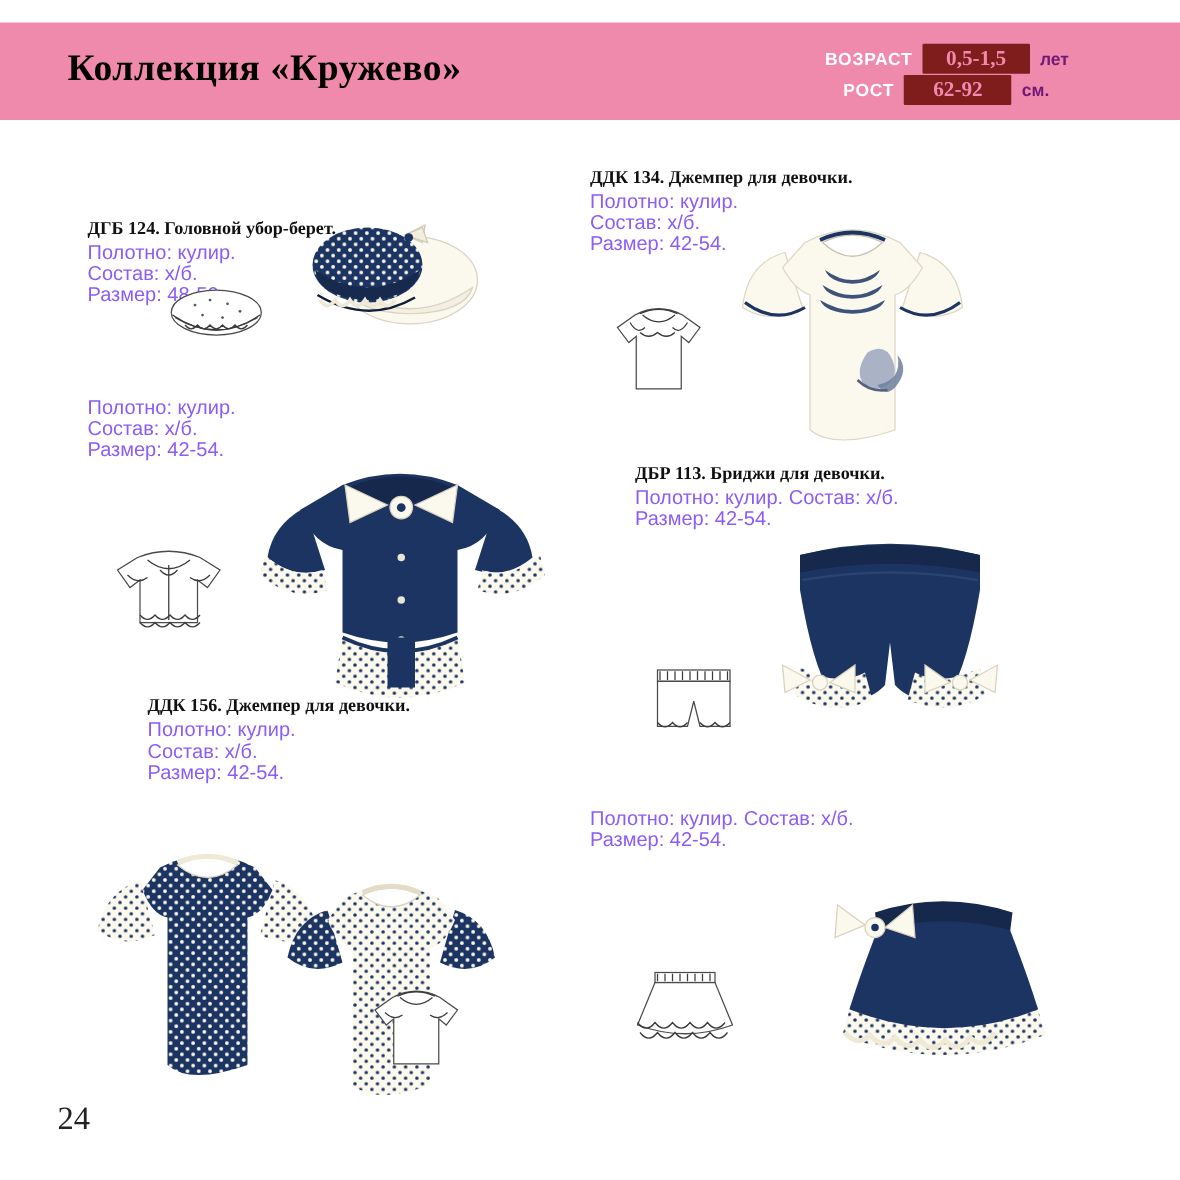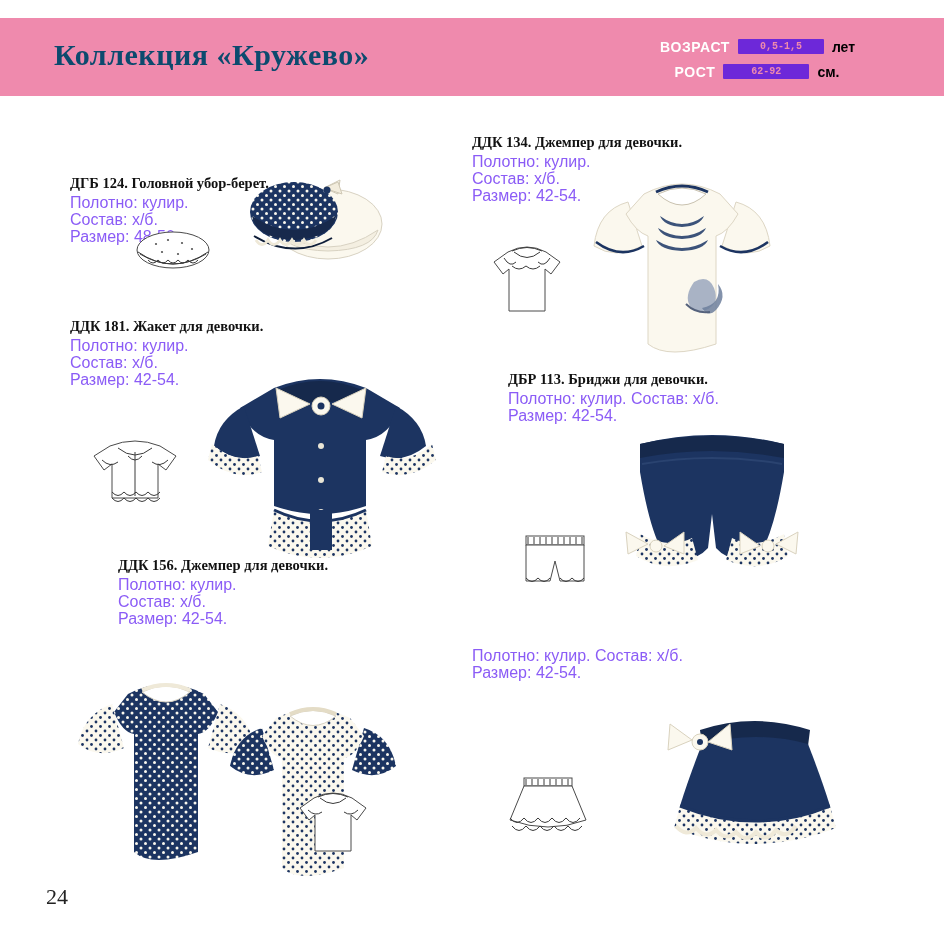--- a/index.html
+++ b/index.html
@@ -31,21 +31,21 @@
     height: 78px;
     background: #ef8aad;
   }
   .header-title {
     position: absolute;
     left: 54px;
     top: 20px;
     font-family: "Liberation Serif", serif;
     font-weight: bold;
     font-size: 30px;
-    color: #0c4a6e;
+    color: #000000;
     letter-spacing: 0.5px;
     white-space: nowrap;
     text-align: center;
   }
   .spec {
     position: absolute;
     right: 46px;
     top: 16px;
     width: 270px;
     height: 52px;
@@ -61,33 +61,33 @@
     font-family: "Liberation Sans", sans-serif;
     font-weight: bold;
     font-size: 14px;
     color: #ffffff;
     letter-spacing: 0.6px;
   }
   .spec-value {
     display: inline-block;
     min-width: 74px;
     text-align: center;
-    background: #6d28d9;
+    background: #7f1d1d;
     color: #ef8aad;
-    font-family: Liberation Mono, monospace;
-    font-weight: bold;
-    font-size: 10px;
+    font-family: Liberation Serif, serif;
+    font-weight: bold;
+    font-size: 17px;
     padding: 2px 6px;
     border-radius: 1px;
   }
   .spec-unit {
     font-family: "Liberation Sans", sans-serif;
     font-weight: bold;
     font-size: 14px;
-    color: #000000;
+    color: #701a75;
     width: 34px;
     text-align: left;
   }
 
   
   .content {
     position: absolute;
     left: 0;
     top: 96px;
     width: 944px;
@@ -110,21 +110,21 @@
     color: #8b5cf6;
     line-height: 17px;
     white-space: nowrap;
   }
 
   .page-number {
     position: absolute;
     left: 46px;
     bottom: 34px;
     font-family: "Liberation Serif", serif;
-    font-size: 22px;
+    font-size: 26px;
     color: #222222;
   }
 
   
   .art {
     position: absolute;
   }
   .line { fill: none; stroke: #3a3a3a; stroke-width: 1; }
   .thin { fill: #ffffff; stroke: #4a4a4a; stroke-width: 1; }
 </style>
@@ -194,21 +194,20 @@
       <path d="M22 84 q40 24 78 2" fill="none" stroke="#0f1e39" stroke-width="2"></path>
 
       <path d="M24 88 q6 9 12 0 q6 9 12 0 q6 9 12 0 q6 9 12 0 q6 9 12 0" fill="none" stroke="#efe9d8" stroke-width="3"></path>
 
       <path d="M92 36 l16 -8 l-2 14 z" fill="#fbf8ee" stroke="#cfc8b5" stroke-width="1"></path>
       <path d="M92 36 l18 6 l-4 -12 z" fill="#f3eddd" stroke="#cfc8b5" stroke-width="1"></path>
       <circle cx="95" cy="38" r="3.5" fill="#1c3461"></circle>
     </svg>
 
     <div class="item" style="left:70px; top:222px; width:340px;">
-      <div class="item-title">ДДК 181. Жакет для девочки.</div>
       <div class="item-line">Полотно: кулир.</div>
       <div class="item-line">Состав: х/б.</div>
       <div class="item-line">Размер: 42-54.</div>
     </div>
 
     <svg class="art" style="left:80px; top:338px;" width="110" height="90" viewBox="0 0 110 90">
       <path d="M30 12 q25 -10 50 0 l16 10 l-10 14 l-8 -6 v34 h-46 v-34 l-8 6 l-10 -14 z" class="thin"></path>
       <path d="M38 14 q17 14 34 0" class="line"></path>
       <path d="M55 18 v44" class="line"></path>
       <path d="M48 22 q7 8 14 0" class="line"></path>

